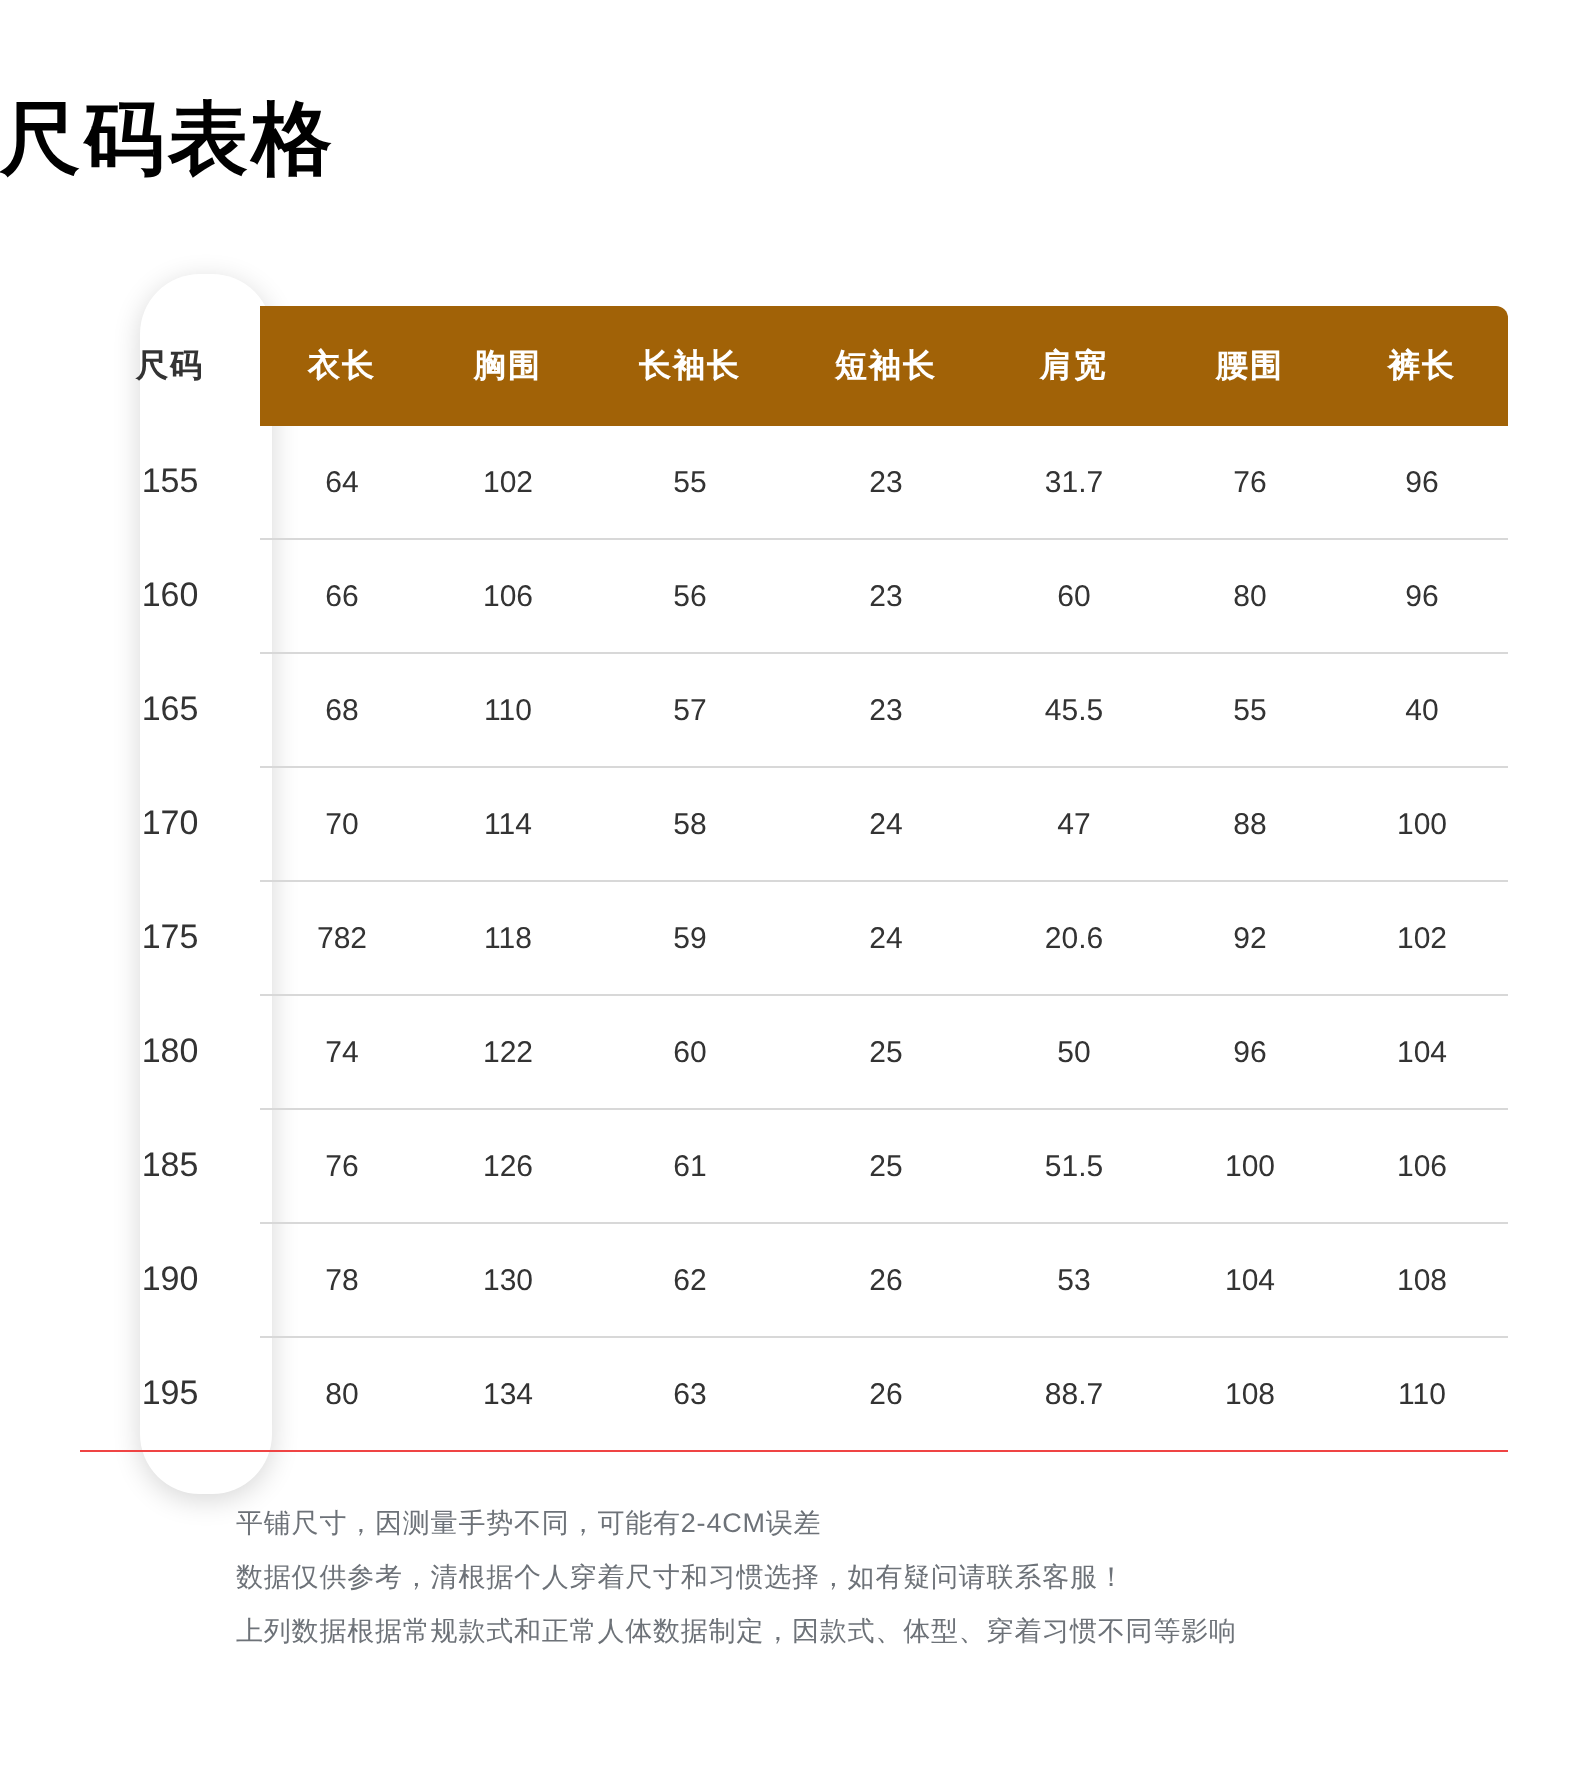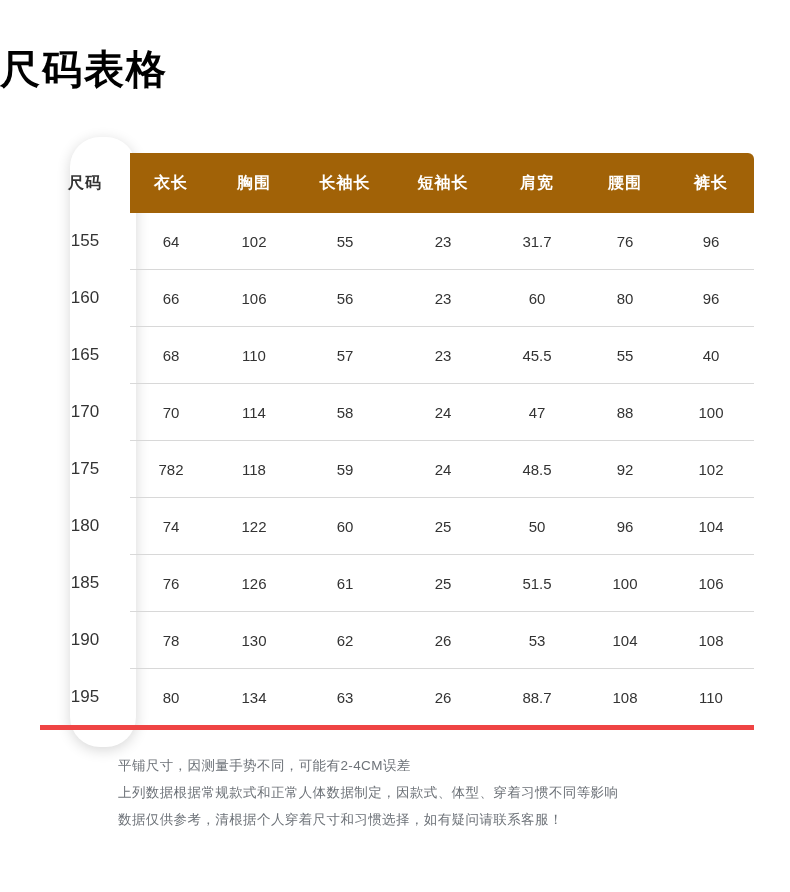--- a/index.html
+++ b/index.html
@@ -58,21 +58,21 @@
   table.size-table tbody td {
     height: 54px;
     text-align: center;
     vertical-align: middle;
     font-size: 15px;
     color: #333333;
     border-bottom: 1px solid #d8d8d8;
     background: transparent;
   }
   table.size-table tbody tr:last-child td {
-    border-bottom: 5px solid #ef4444;
+    border-bottom: 1px solid #ef4444;
   }
   table.size-table tbody td.size-col {
     font-size: 17px;
     color: #333333;
   }
 
   
   .size-column-overlay {
     position: absolute;
     left: 30px;
@@ -170,21 +170,21 @@
         <td>47</td>
         <td>88</td>
         <td>100</td>
       </tr>
       <tr>
         <td class="size-col">175</td>
         <td>782</td>
         <td>118</td>
         <td>59</td>
         <td>24</td>
-        <td>48.5</td>
+        <td>20.6</td>
         <td>92</td>
         <td>102</td>
       </tr>
       <tr>
         <td class="size-col">180</td>
         <td>74</td>
         <td>122</td>
         <td>60</td>
         <td>25</td>
         <td>50</td>
@@ -220,15 +220,15 @@
         <td>88.7</td>
         <td>108</td>
         <td>110</td>
       </tr>
     </tbody>
   </table>
 </div>
 
 <div class="notes">
   <div>平铺尺寸，因测量手势不同，可能有2-4CM误差</div>
+  <div>数据仅供参考，清根据个人穿着尺寸和习惯选择，如有疑问请联系客服！</div>
   <div>上列数据根据常规款式和正常人体数据制定，因款式、体型、穿着习惯不同等影响</div>
-  <div>数据仅供参考，清根据个人穿着尺寸和习惯选择，如有疑问请联系客服！</div>
 </div>
 
 </body></html>

